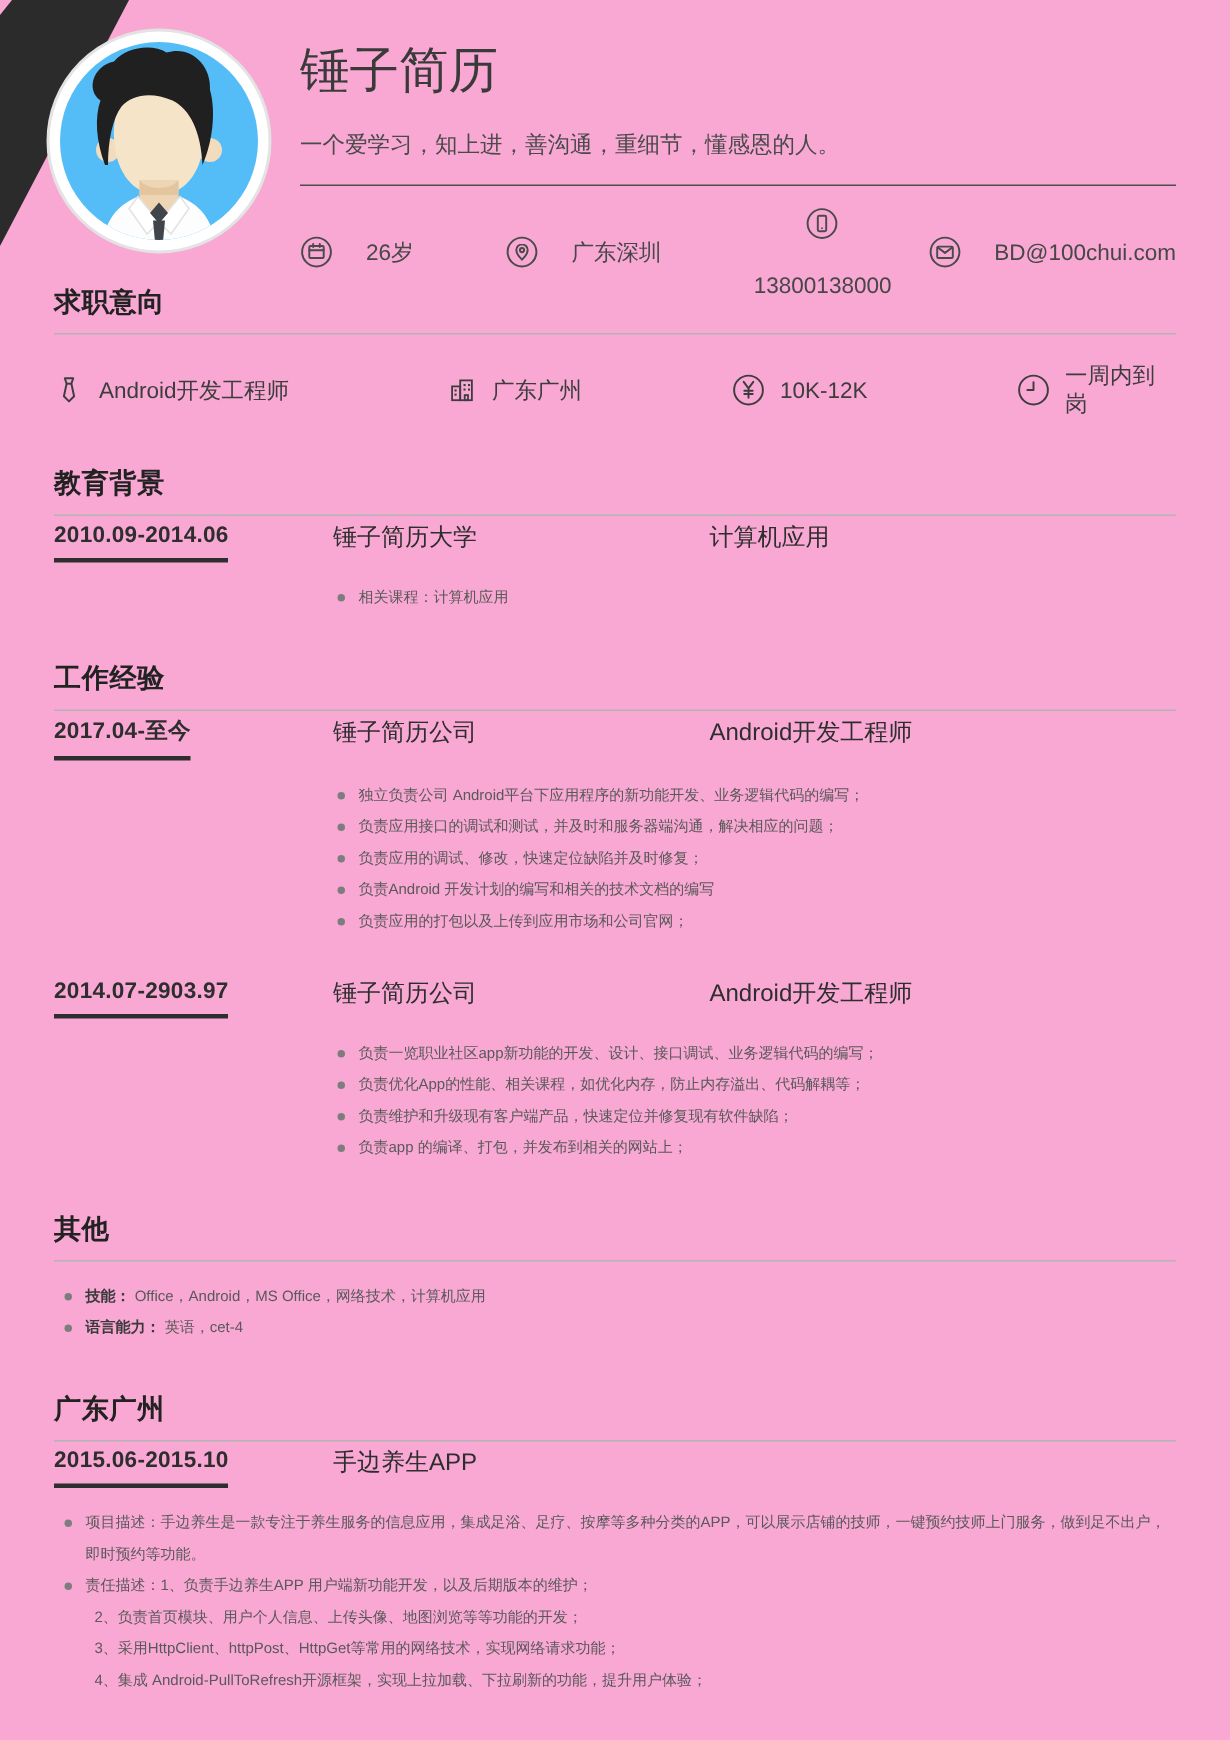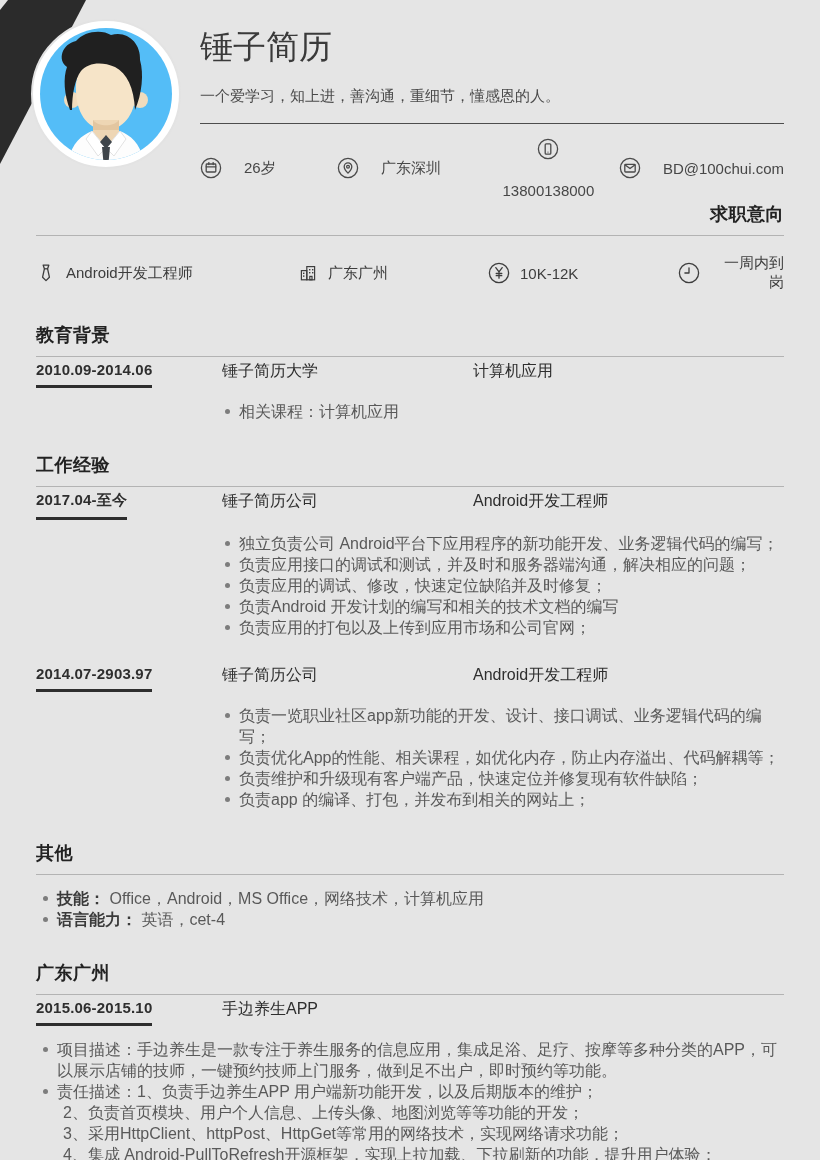--- a/index.html
+++ b/index.html
@@ -1,18 +1,18 @@
 <!DOCTYPE html>
 <html><head>
 <meta charset="utf-8">
 <title>锤子简历</title>
 <style>
   html,body { margin:0; padding:0; background:#ffffff; }
   .page {
-    position:relative; width:820px; height:1160px; background:#e5e5e5;
+    position:relative; width:820px; height:1160px; background:#f9a8d4;
     font-family:"Liberation Sans","DejaVu Sans",sans-serif; overflow:hidden;
     color:#333;
   }
   
   .ribbon {
     position:absolute; left:0; top:0; width:180px; height:180px;
     background:#2b2b2b; z-index:1;
     clip-path: polygon(8px 0, 86px 0, 0 164px, 0 10px);
   }
   .avatar { position:absolute; left:30px; top:18px; width:152px; height:152px; z-index:2; }
@@ -21,37 +21,37 @@
   .name { font-size:33px; font-weight:400; color:#3a3a3a; margin:0; line-height:1.15; }
   .tagline { font-size:15px; color:#4a4a4a; margin-top:21px; }
   .header-divider { border:none; border-top:1px solid #4d4d4d; margin:17px 0 0 0; }
   .info-row { display:flex; align-items:center; margin-top:14px; }
   .info-item { display:flex; align-items:center; gap:22px; font-size:15px; color:#474747; }
   .info-item.w1{ width:141px;} .info-item.w2{ width:145px;} .info-item.w3{ width:145px;flex-direction:column;}
   .icn { flex:0 0 auto; display:block; }
 
   .content { position:absolute; left:0; top:186px; width:820px; padding:0 36px; box-sizing:border-box; }
   section { margin-top:31px; }
-  section:first-child { margin-top:16px;text-align:right; }
+  section:first-child { margin-top:3px; }
   .section-title {
     font-size:18px; font-weight:bold; color:#222; margin:0;
     padding-bottom:9px; border-bottom:1px solid #b3b3b3; letter-spacing:0.5px;
   }
 
   .ji-row { display:grid; grid-template-columns:262px 190px 190px 1fr; margin-top:18px; align-items:center; }
   .ji-item { display:flex; align-items:center; gap:10px; font-size:15px; color:#3d3d3d; }
 
   .entry-head { display:grid; grid-template-columns:186px 251px 1fr; margin-top:4px; align-items:start; }
   .period { display:inline-block; font-size:15px; font-weight:bold; color:#2e2e2e;
             padding-bottom:7px; border-bottom:3px solid #2e2e2e; letter-spacing:0.2px; }
   .org, .role { font-size:16px; font-weight:normal; color:#2e2e2e; }
 
   ul.bullets { list-style:none; margin:13px 0 0 186px; padding:0; }
   ul.bullets.full { margin-left:4px; }
-  ul.bullets li { position:relative; padding-left:17px; font-size:16px; line-height:21px; color:#595959; }
+  ul.bullets li { position:relative; padding-left:17px; font-size:10px; line-height:21px; color:#595959; }
   ul.bullets li::before { content:""; position:absolute; left:3px; top:8px; width:5px; height:5px;
                           border-radius:50%; background:#7d7d7d; }
   .lbl { font-weight:bold; color:#3a3a3a; }
   .duty-line { margin-left:6px; }
   .entry2 { margin-top:27px; }
 </style>
 </head>
 <body>
 
 <div class="page">

